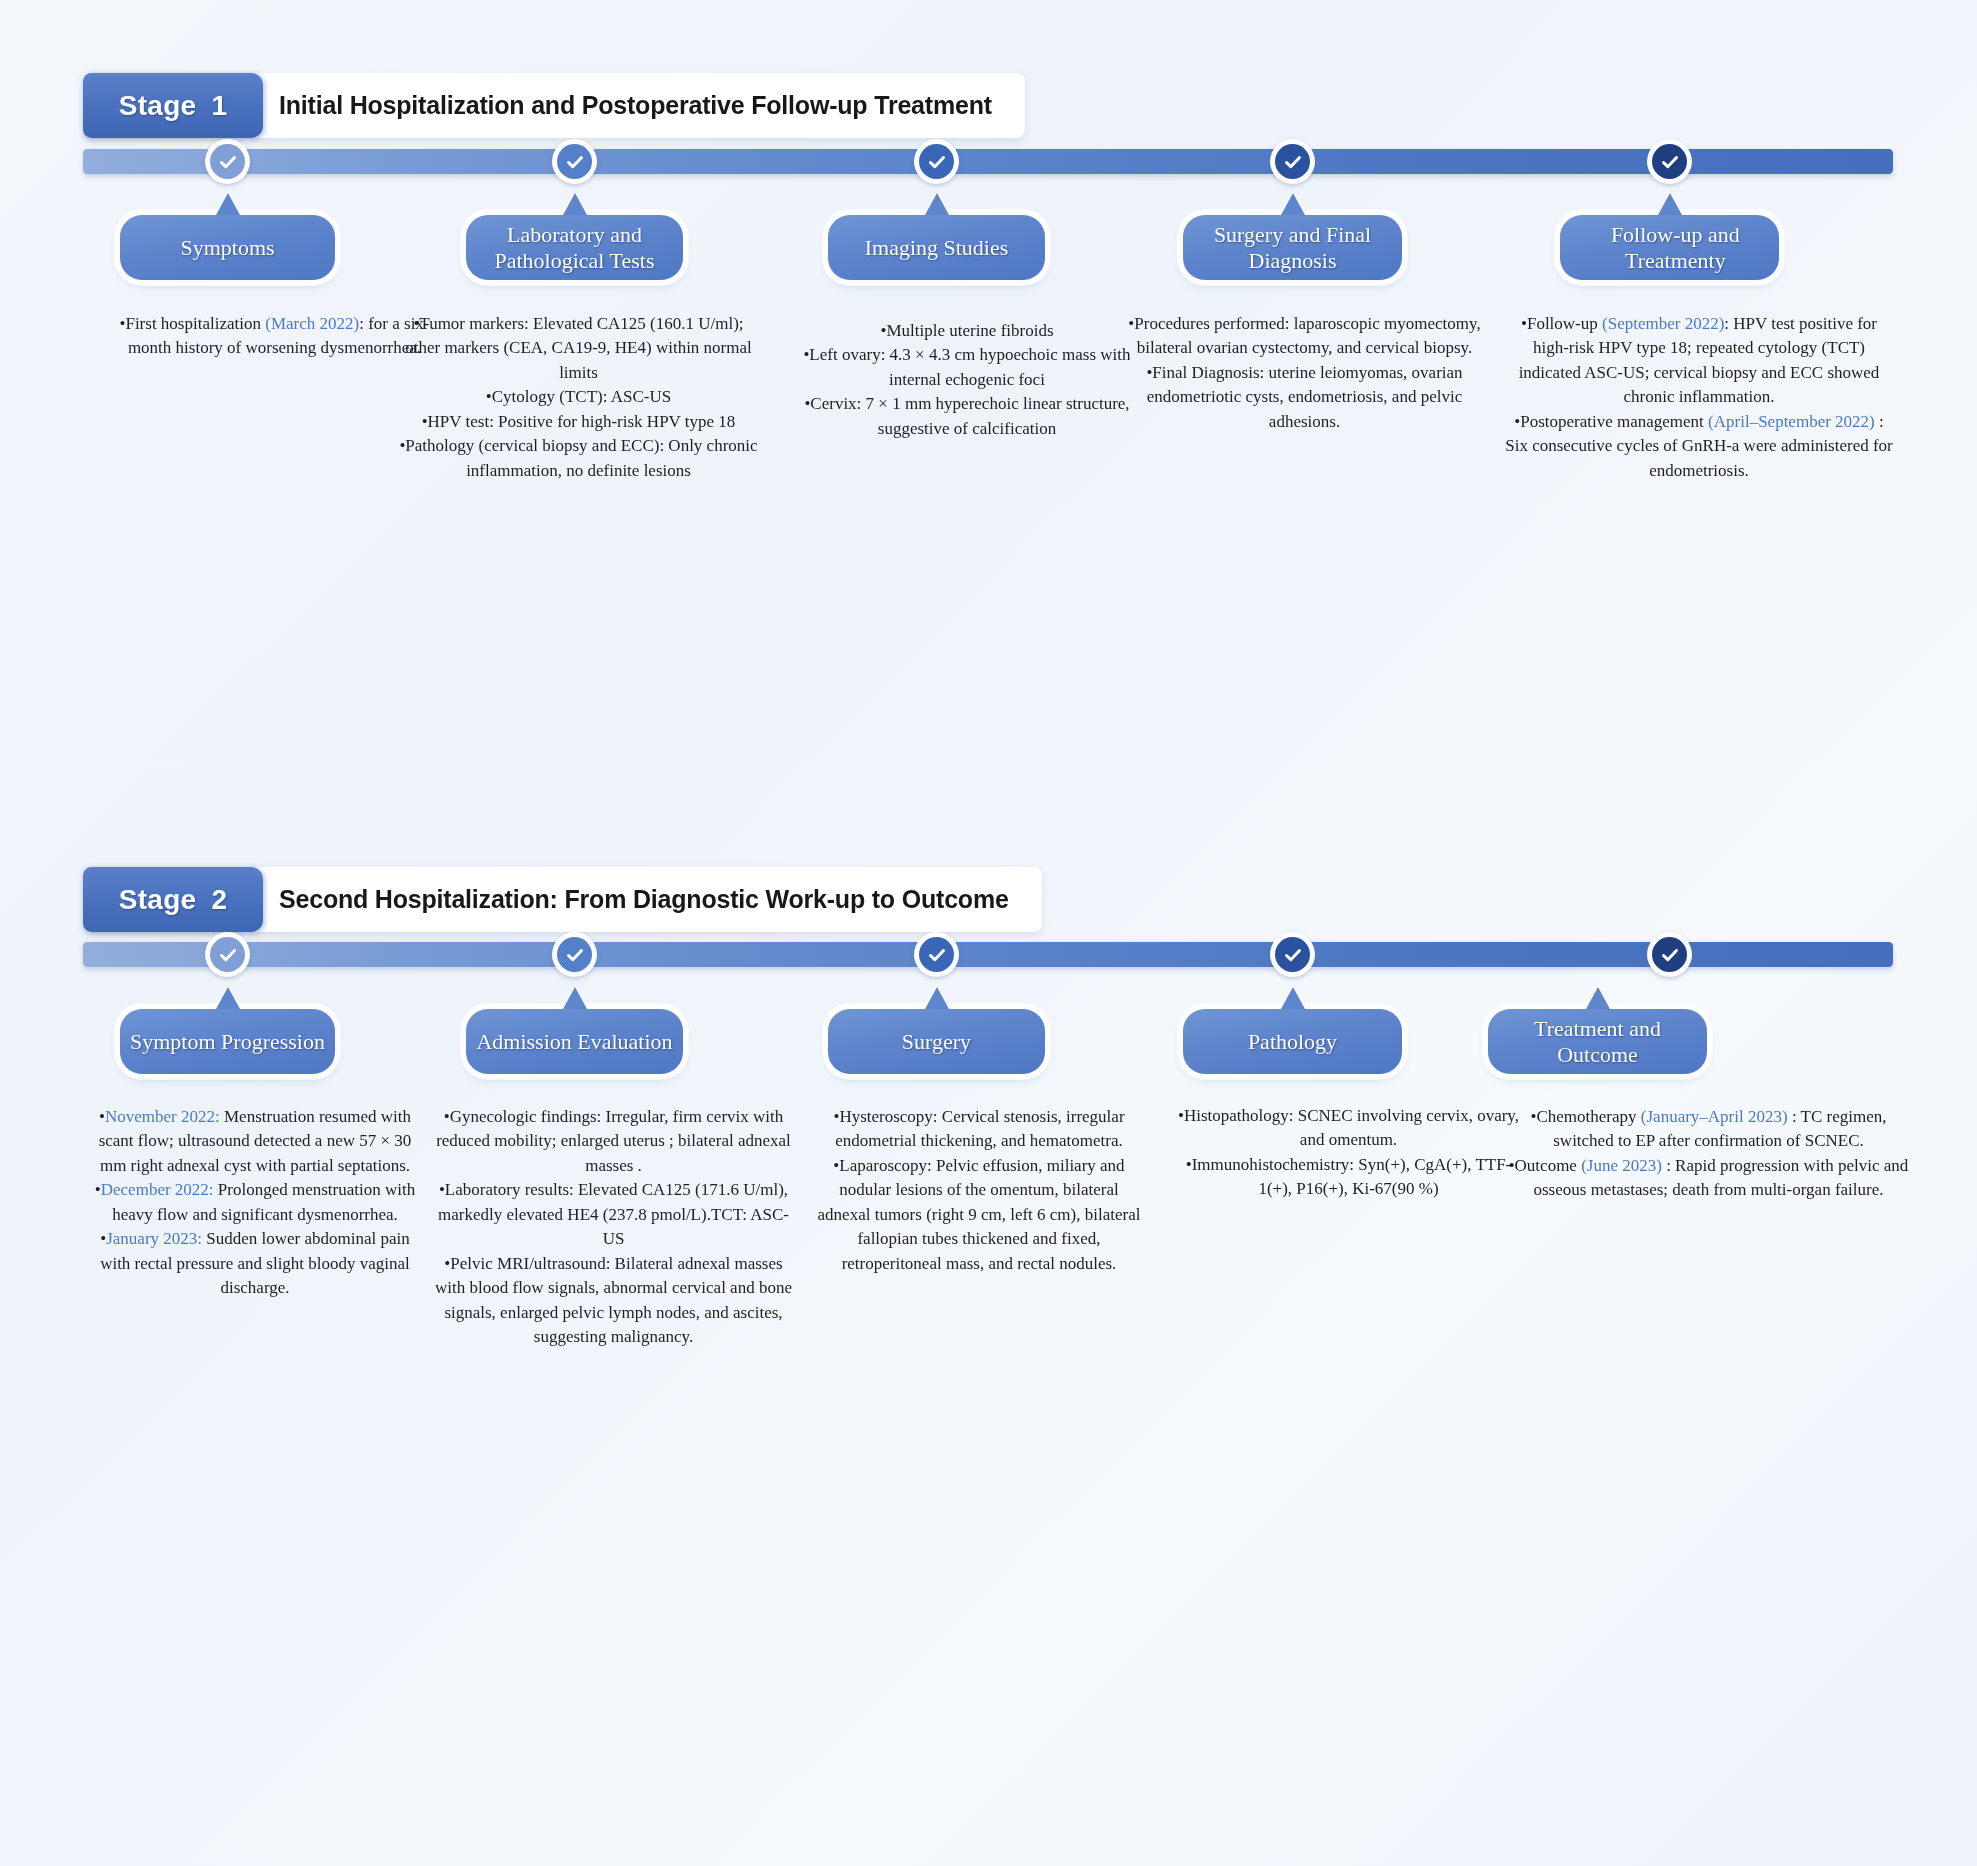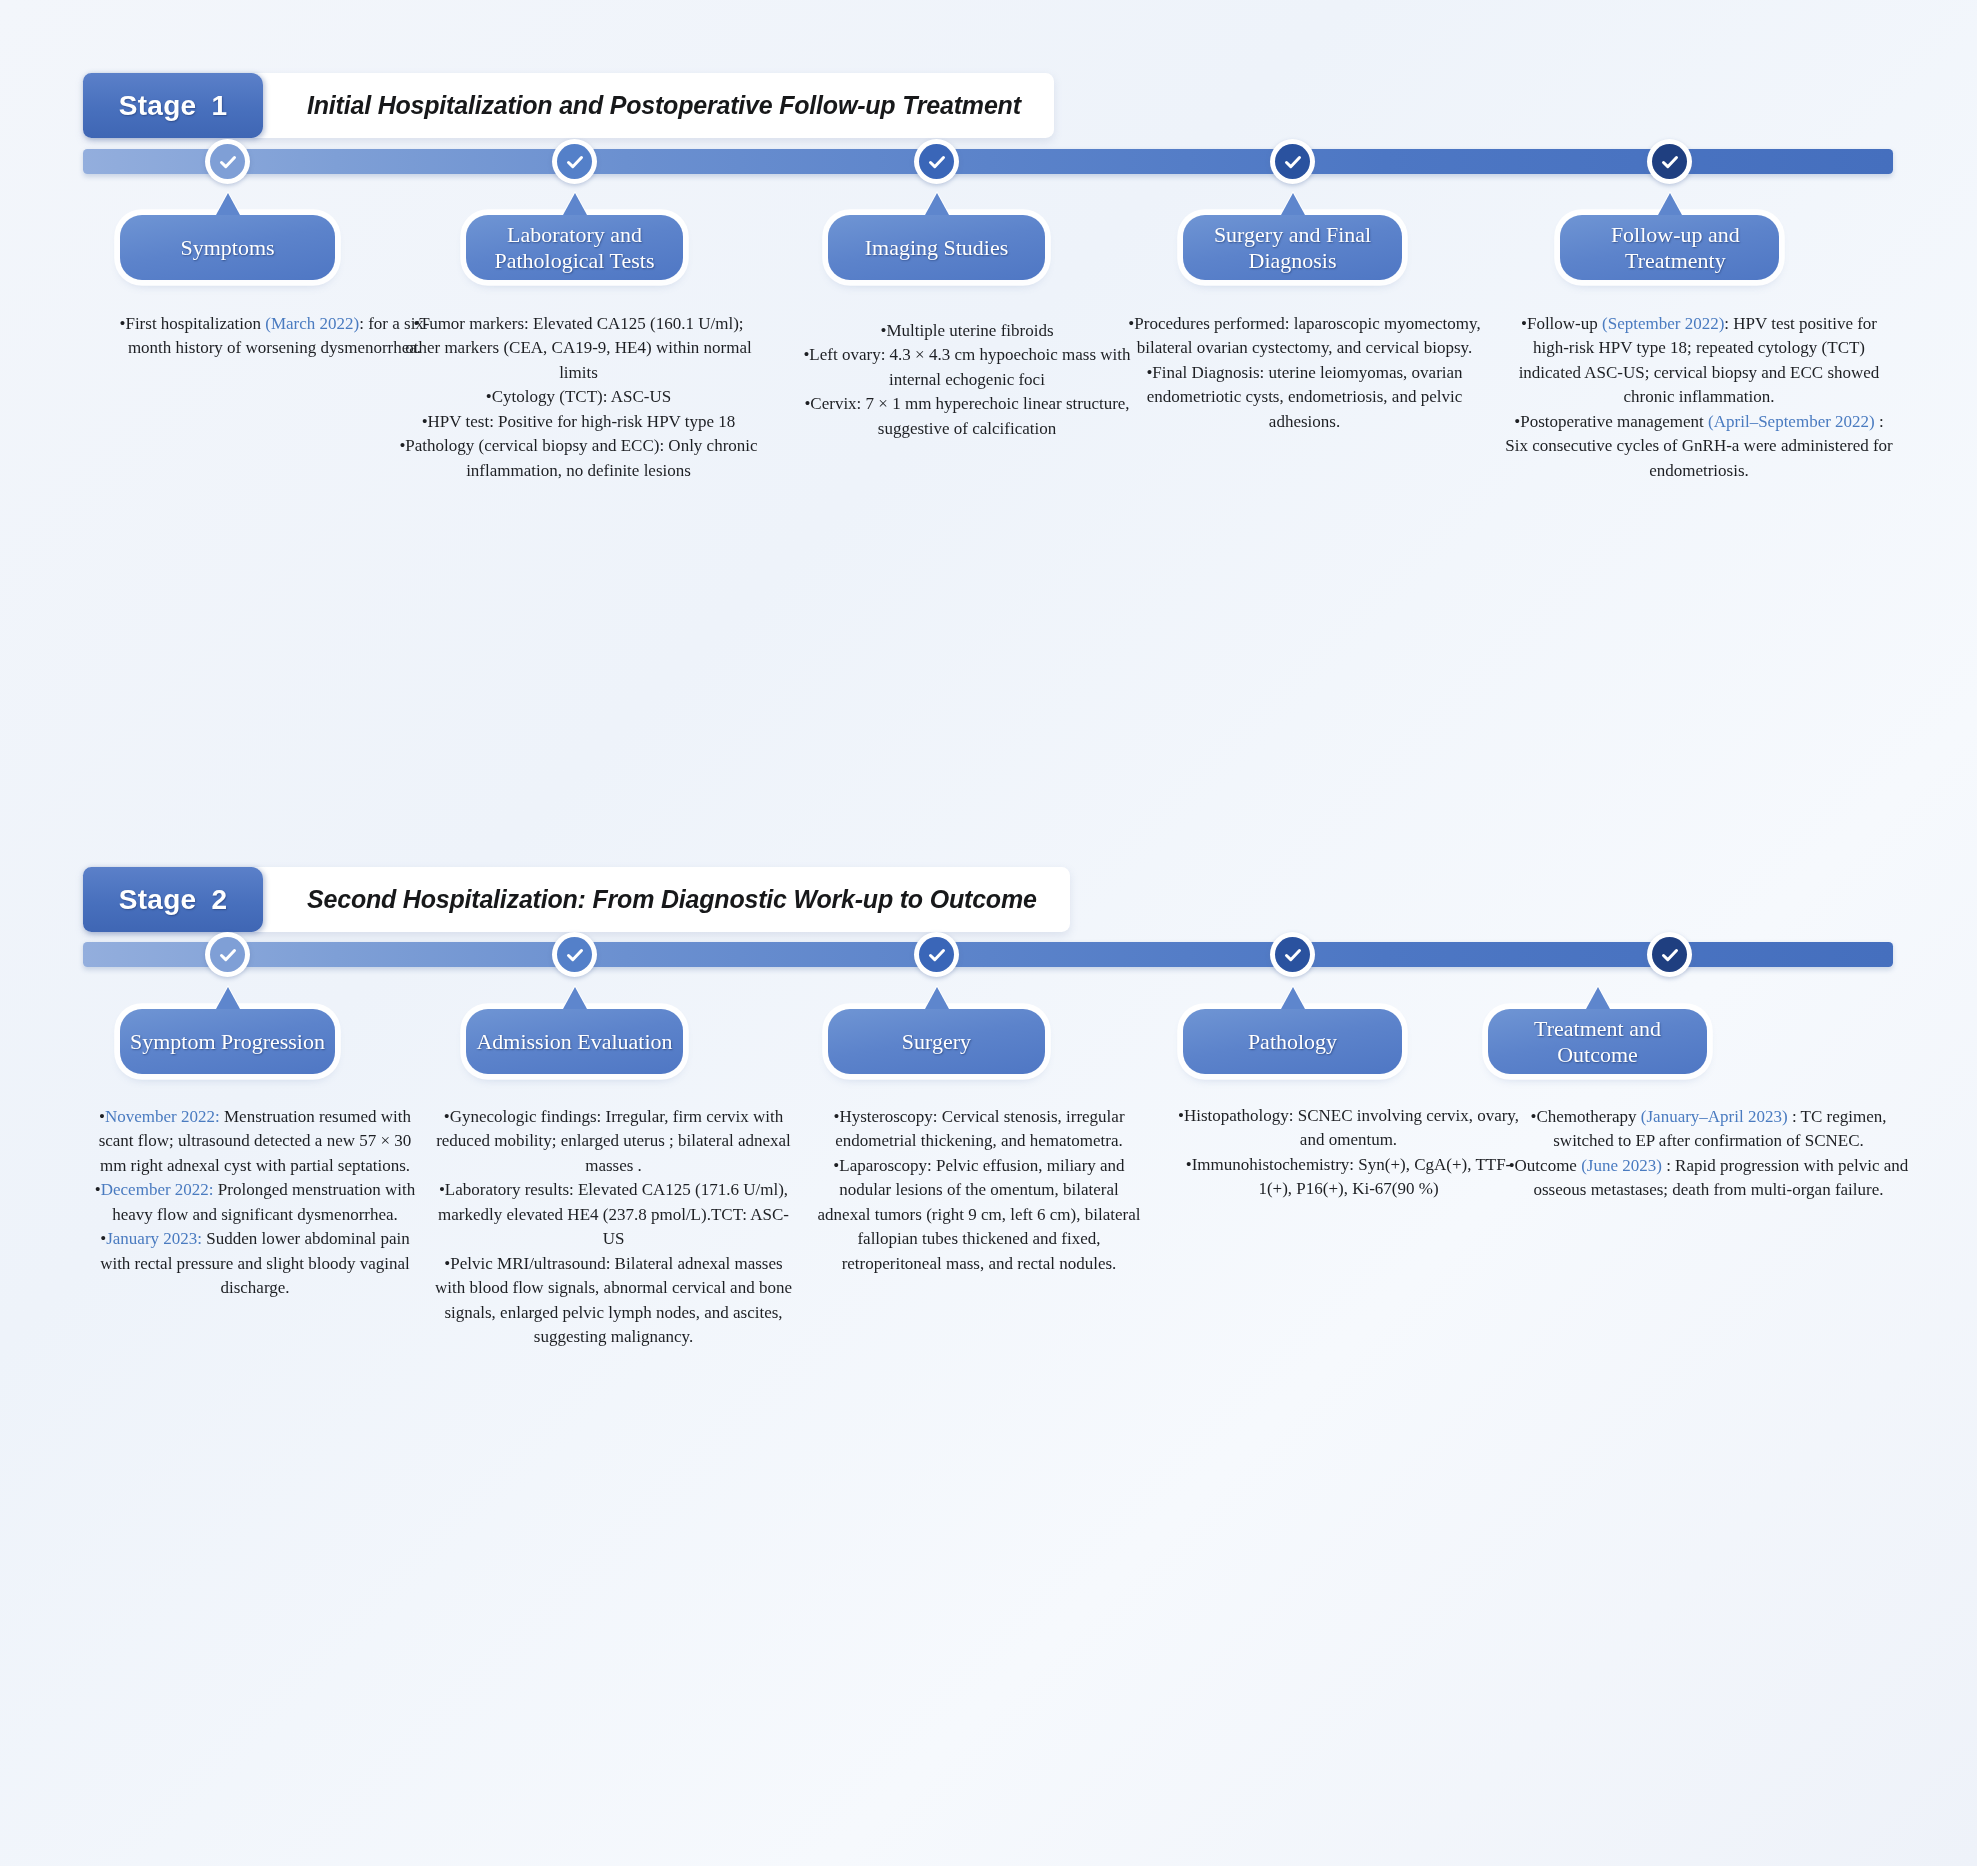--- a/index.html
+++ b/index.html
@@ -45,28 +45,27 @@
     font-family: "Liberation Sans", "DejaVu Sans", sans-serif;
     font-weight: bold;
     font-size: 28px;
     color: #ffffff;
     letter-spacing: 0.3px;
     text-shadow: 0.8px 0.8px 1.7px rgba(30,50,100,0.55);
   }
   .stage-title {
     display: flex;
     align-items: center;
-    padding: 0 33px 0 44px;
+    padding: 0 33px 0 16px;
     font-family: "Liberation Sans", "DejaVu Sans", sans-serif;
     font-weight: bold;
     font-size: 25px;
     color: #17181a;
     white-space: nowrap;
     letter-spacing: -0.2px;
-    font-style: italic;
   }
 
   
   .timeline-bar {
     position: absolute;
     height: 25px;
     border-radius: 4.2px;
     background: linear-gradient(90deg, #93aedd 0%, #7e9fd6 14%, #6b90d0 30%, #5b83ca 50%, #4d77c4 72%, #456fbe 100%);
     box-shadow: 0 2.5px 5px rgba(110,135,180,0.30);
   }

